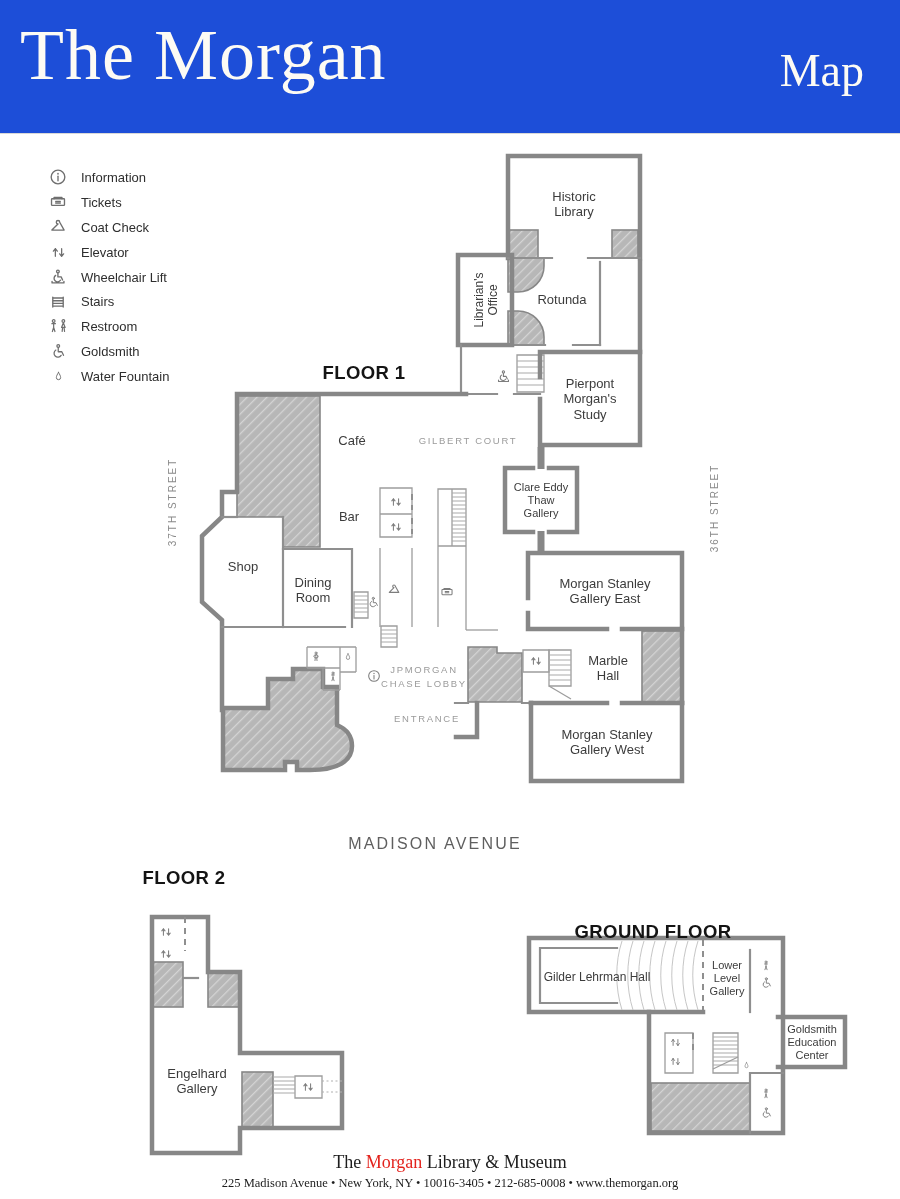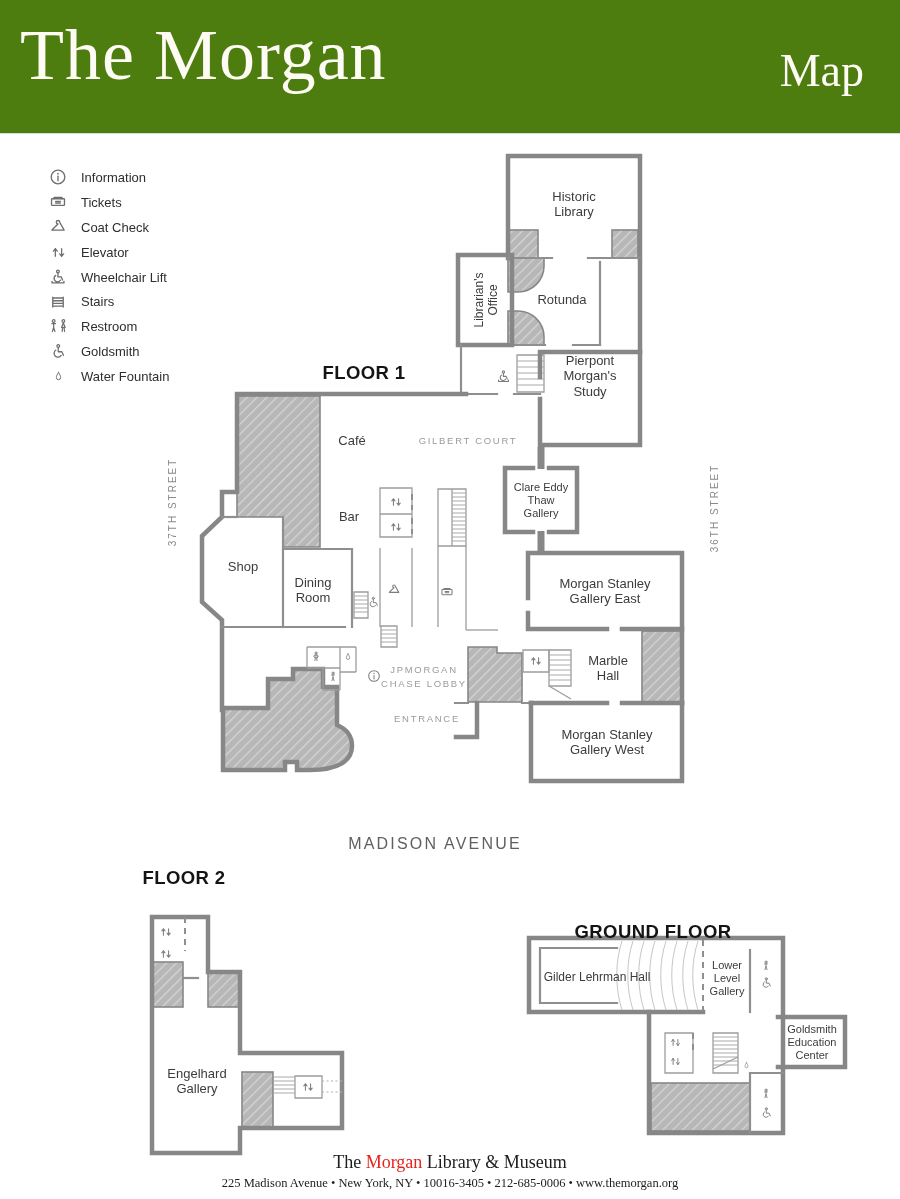--- a/index.html
+++ b/index.html
@@ -1,18 +1,18 @@
 <!DOCTYPE html>
 <html><head>
 <meta charset="utf-8">
 <style>
   html,body{margin:0;padding:0;background:#fff;}
   .page{position:relative;width:900px;height:1199px;background:#fff;overflow:hidden;font-family:"Liberation Sans",sans-serif;}
   
-  .masthead{position:absolute;left:0;top:0;width:900px;height:133px;background:#4d7c0f;border-bottom:1px solid #d8d8d8;}
+  .masthead{position:absolute;left:0;top:0;width:900px;height:133px;background:#1d4ed8;border-bottom:1px solid #d8d8d8;}
   .masthead .title{position:absolute;left:20px;top:14px;font-family:"Liberation Serif",serif;font-size:72px;font-weight:400;color:#fdfbf4;letter-spacing:1px;}
   .masthead .maplabel{position:absolute;right:36px;top:44px;font-family:"Liberation Serif",serif;font-size:46px;font-weight:400;color:#fdfbf4;}
   
   .legend{position:absolute;left:46px;top:165px;}
   .legend-row{display:flex;align-items:center;height:24.9px;}
   .icon-cell{width:24px;display:flex;justify-content:center;align-items:center;}
   .legend-label{margin-left:11px;font-size:13px;color:#2e2e2e;}
   .licon{stroke:#6f6f6f;fill:none;stroke-width:1.5;stroke-linecap:round;stroke-linejoin:round;}
   
   svg.plan{position:absolute;left:0;top:0;width:900px;height:1199px;}
@@ -308,21 +308,21 @@
       <span class="legend-label">Water Fountain</span>
     </div>
   </div>
 
   <div class="floor-title" style="left:364px;top:373px;">FLOOR 1</div>
   <div class="room" style="left:574px;top:204px;">Historic
 Library</div>
   <div class="room md vert" style="left:486px;top:300px;">Librarian's
 Office</div>
   <div class="room" style="left:562px;top:300px;">Rotunda</div>
-  <div class="room" style="left:590px;top:376px;">Pierpont
+  <div class="room" style="left:590px;top:399px;">Pierpont
 Morgan's
 Study</div>
   <div class="room" style="left:352px;top:441px;">Café</div>
   <div class="court" style="left:468px;top:441px;">GILBERT COURT</div>
   <div class="room sm" style="left:541px;top:500px;">Clare Eddy
 Thaw
 Gallery</div>
   <div class="room" style="left:349px;top:517px;">Bar</div>
   <div class="room" style="left:243px;top:567px;">Shop</div>
   <div class="room" style="left:313px;top:590px;">Dining
@@ -348,16 +348,16 @@
   <div class="room md" style="left:597px;top:977px;">Gilder Lehrman Hall</div>
   <div class="room sm" style="left:727px;top:978px;">Lower
 Level
 Gallery</div>
   <div class="room sm" style="left:812px;top:1042px;">Goldsmith
 Education
 Center</div>
 
   <div class="footer">
     <div class="l1"><span>The </span><span class="brand">Morgan</span><span> Library &amp; Museum</span></div>
-    <div class="l2">225 Madison Avenue • New York, NY • 10016-3405 • 212-685-0006 • www.themorgan.org</div>
+    <div class="l2">225 Madison Avenue • New York, NY • 10016-3405 • 212-685-0008 • www.themorgan.org</div>
   </div>
 
 </div>
 
 </body></html>

